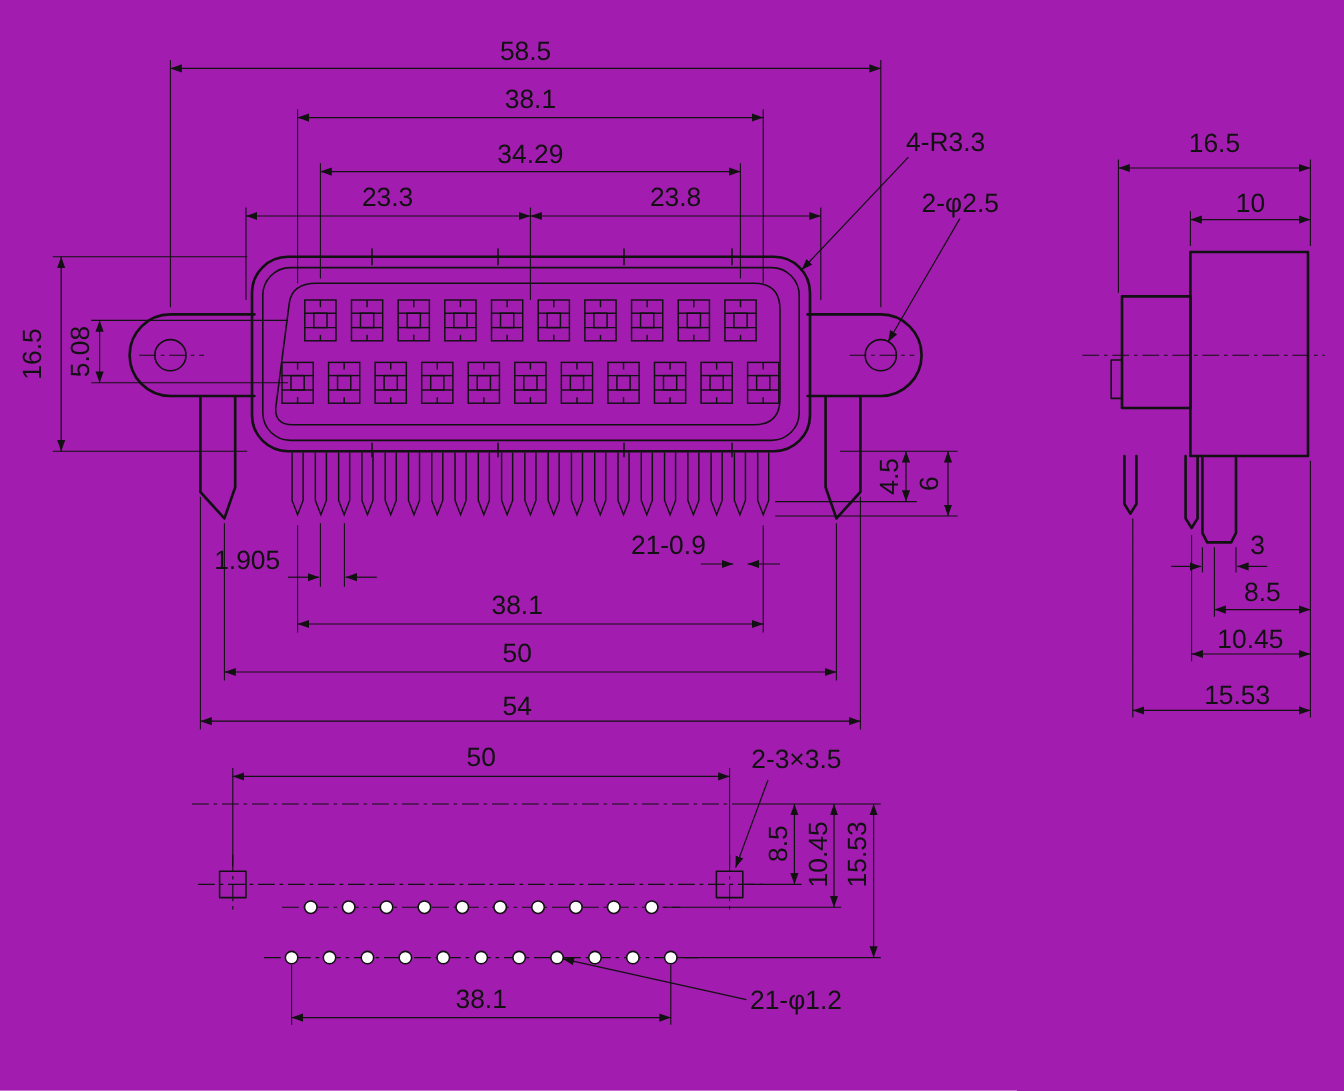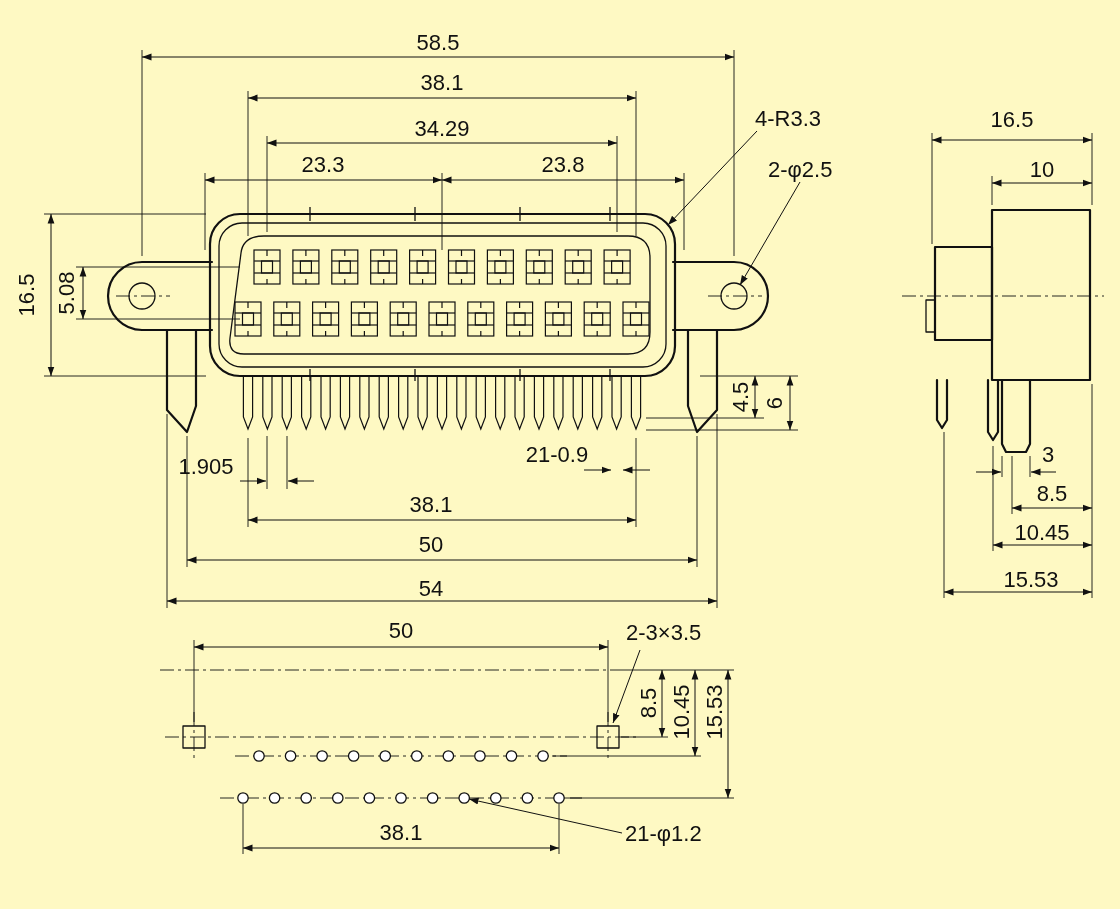--- a/index.html
+++ b/index.html
@@ -1,16 +1,16 @@
 <!DOCTYPE html>
 <html><head>
 <meta charset="utf-8">
 <style>
   html,body{margin:0;padding:0;background:#fff;}
-  .stage{width:1120px;height:909px;background:#fef9c3;overflow:hidden;font-family:"Liberation Sans",sans-serif;}
+  .stage{width:1120px;height:909px;background:#a21caf;overflow:hidden;font-family:"Liberation Sans",sans-serif;}
   svg{display:block;}
   text{font-family:"Liberation Sans","DejaVu Sans",sans-serif;font-size:22px;fill:#111;}
   .outline{fill:none;stroke:#111;stroke-width:2.2;stroke-linejoin:round;stroke-linecap:round;}
   .thin{fill:none;stroke:#111;stroke-width:1.3;stroke-linejoin:round;}
   .dim{stroke:#111;stroke-width:1;fill:none;}
   .ext{stroke:#111;stroke-width:0.9;fill:none;}
   .cl{stroke:#111;stroke-width:0.9;fill:none;stroke-dasharray:14 4 3 4;}
 </style>
 </head>
 <body>

